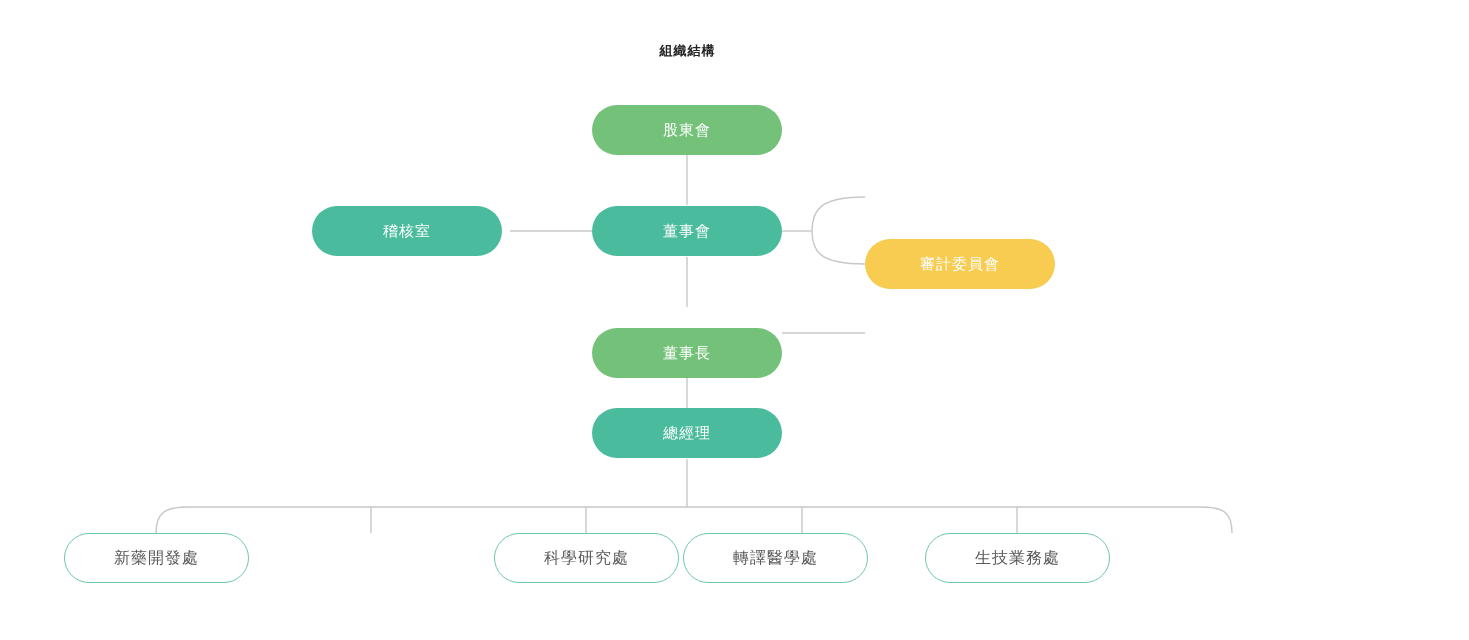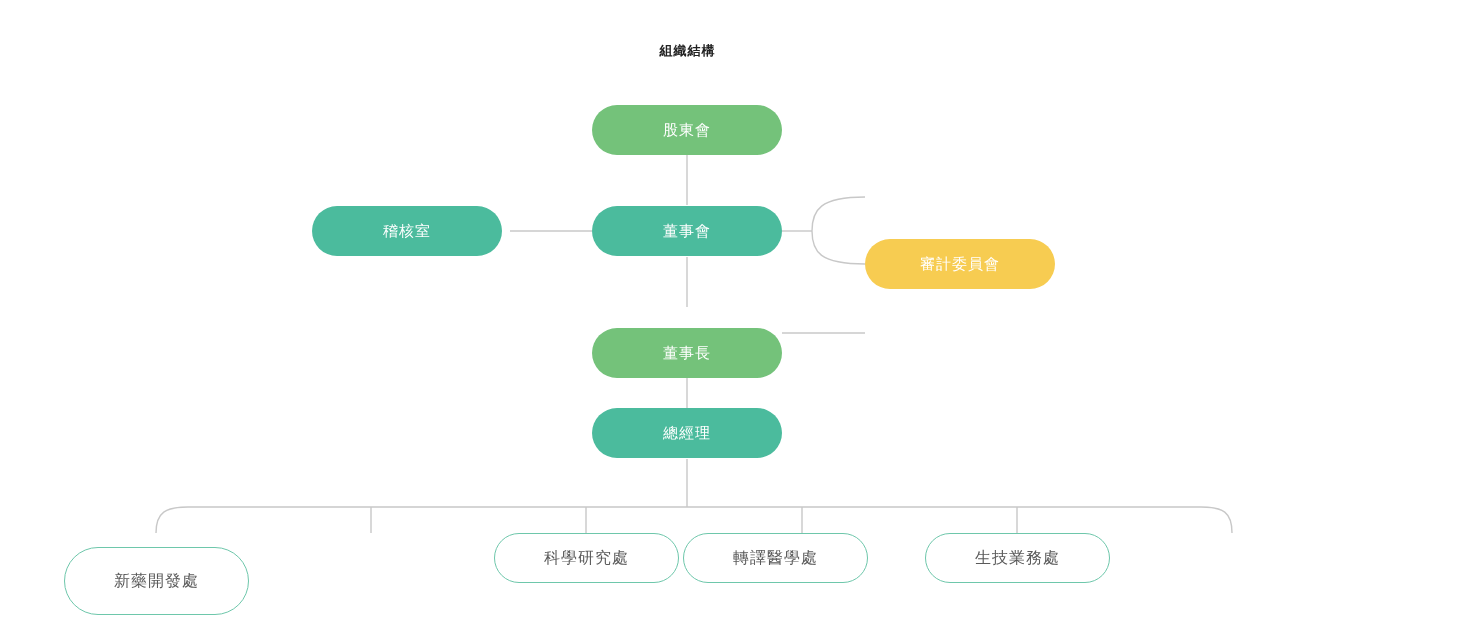--- a/index.html
+++ b/index.html
@@ -108,21 +108,21 @@
   <div class="node node-teal" style="left:592px; top:206px; width:190px; height:50px;">董事會</div>
 
 
   <div class="node node-yellow" style="left:865px; top:239px; width:190px; height:50px;">審計委員會</div>
 
   <div class="node node-green" style="left:592px; top:308px; width:190px; height:50px;margin-top:20px;">董事長</div>
 
 
   <div class="node node-teal" style="left:592px; top:408px; width:190px; height:50px;">總經理</div>
 
-  <div class="node node-outline" style="left:64px; top:533px; width:185px; height:68px;margin-top:14px;">新藥開發處</div>
+  <div class="node node-outline" style="left:64px; top:533px; width:185px; height:50px;">新藥開發處</div>
 
 
   <div class="node node-outline" style="left:494px; top:533px; width:185px; height:50px;">科學研究處</div>
 
   <div class="node node-outline" style="left:683px; top:533px; width:185px; height:50px;">轉譯醫學處</div>
 
   <div class="node node-outline" style="left:925px; top:533px; width:185px; height:50px;">生技業務處</div>
 
 
 </div>

